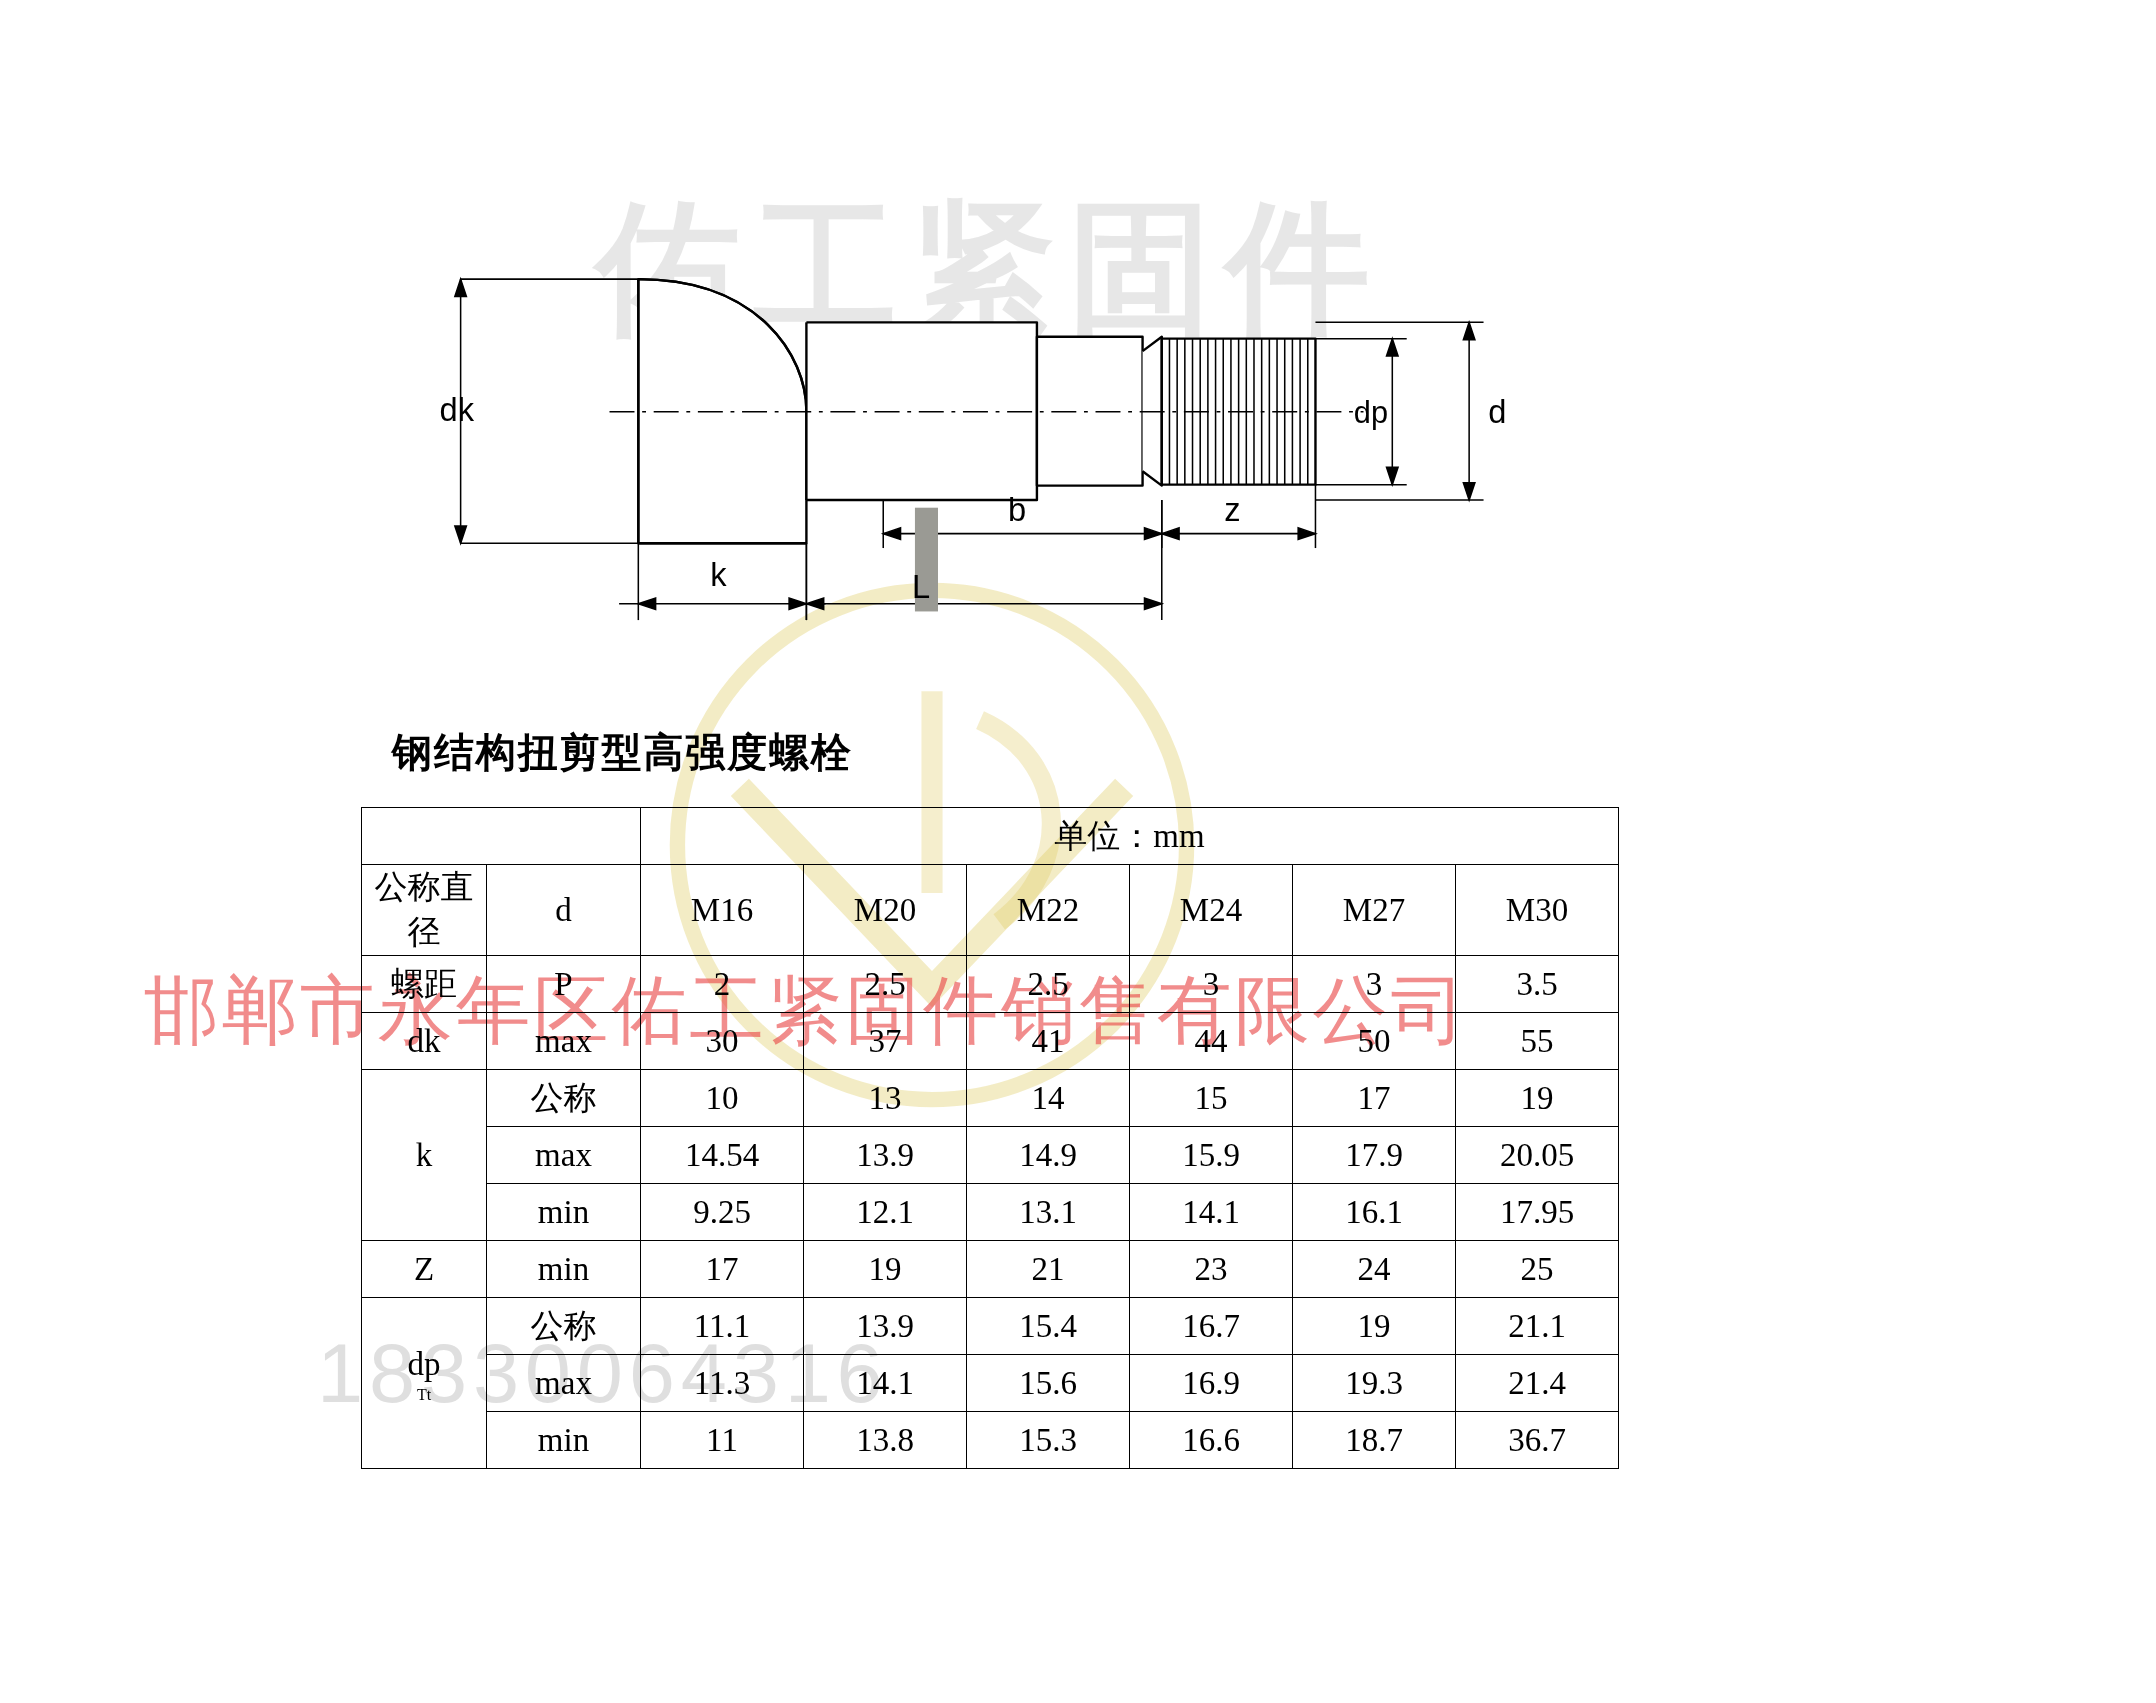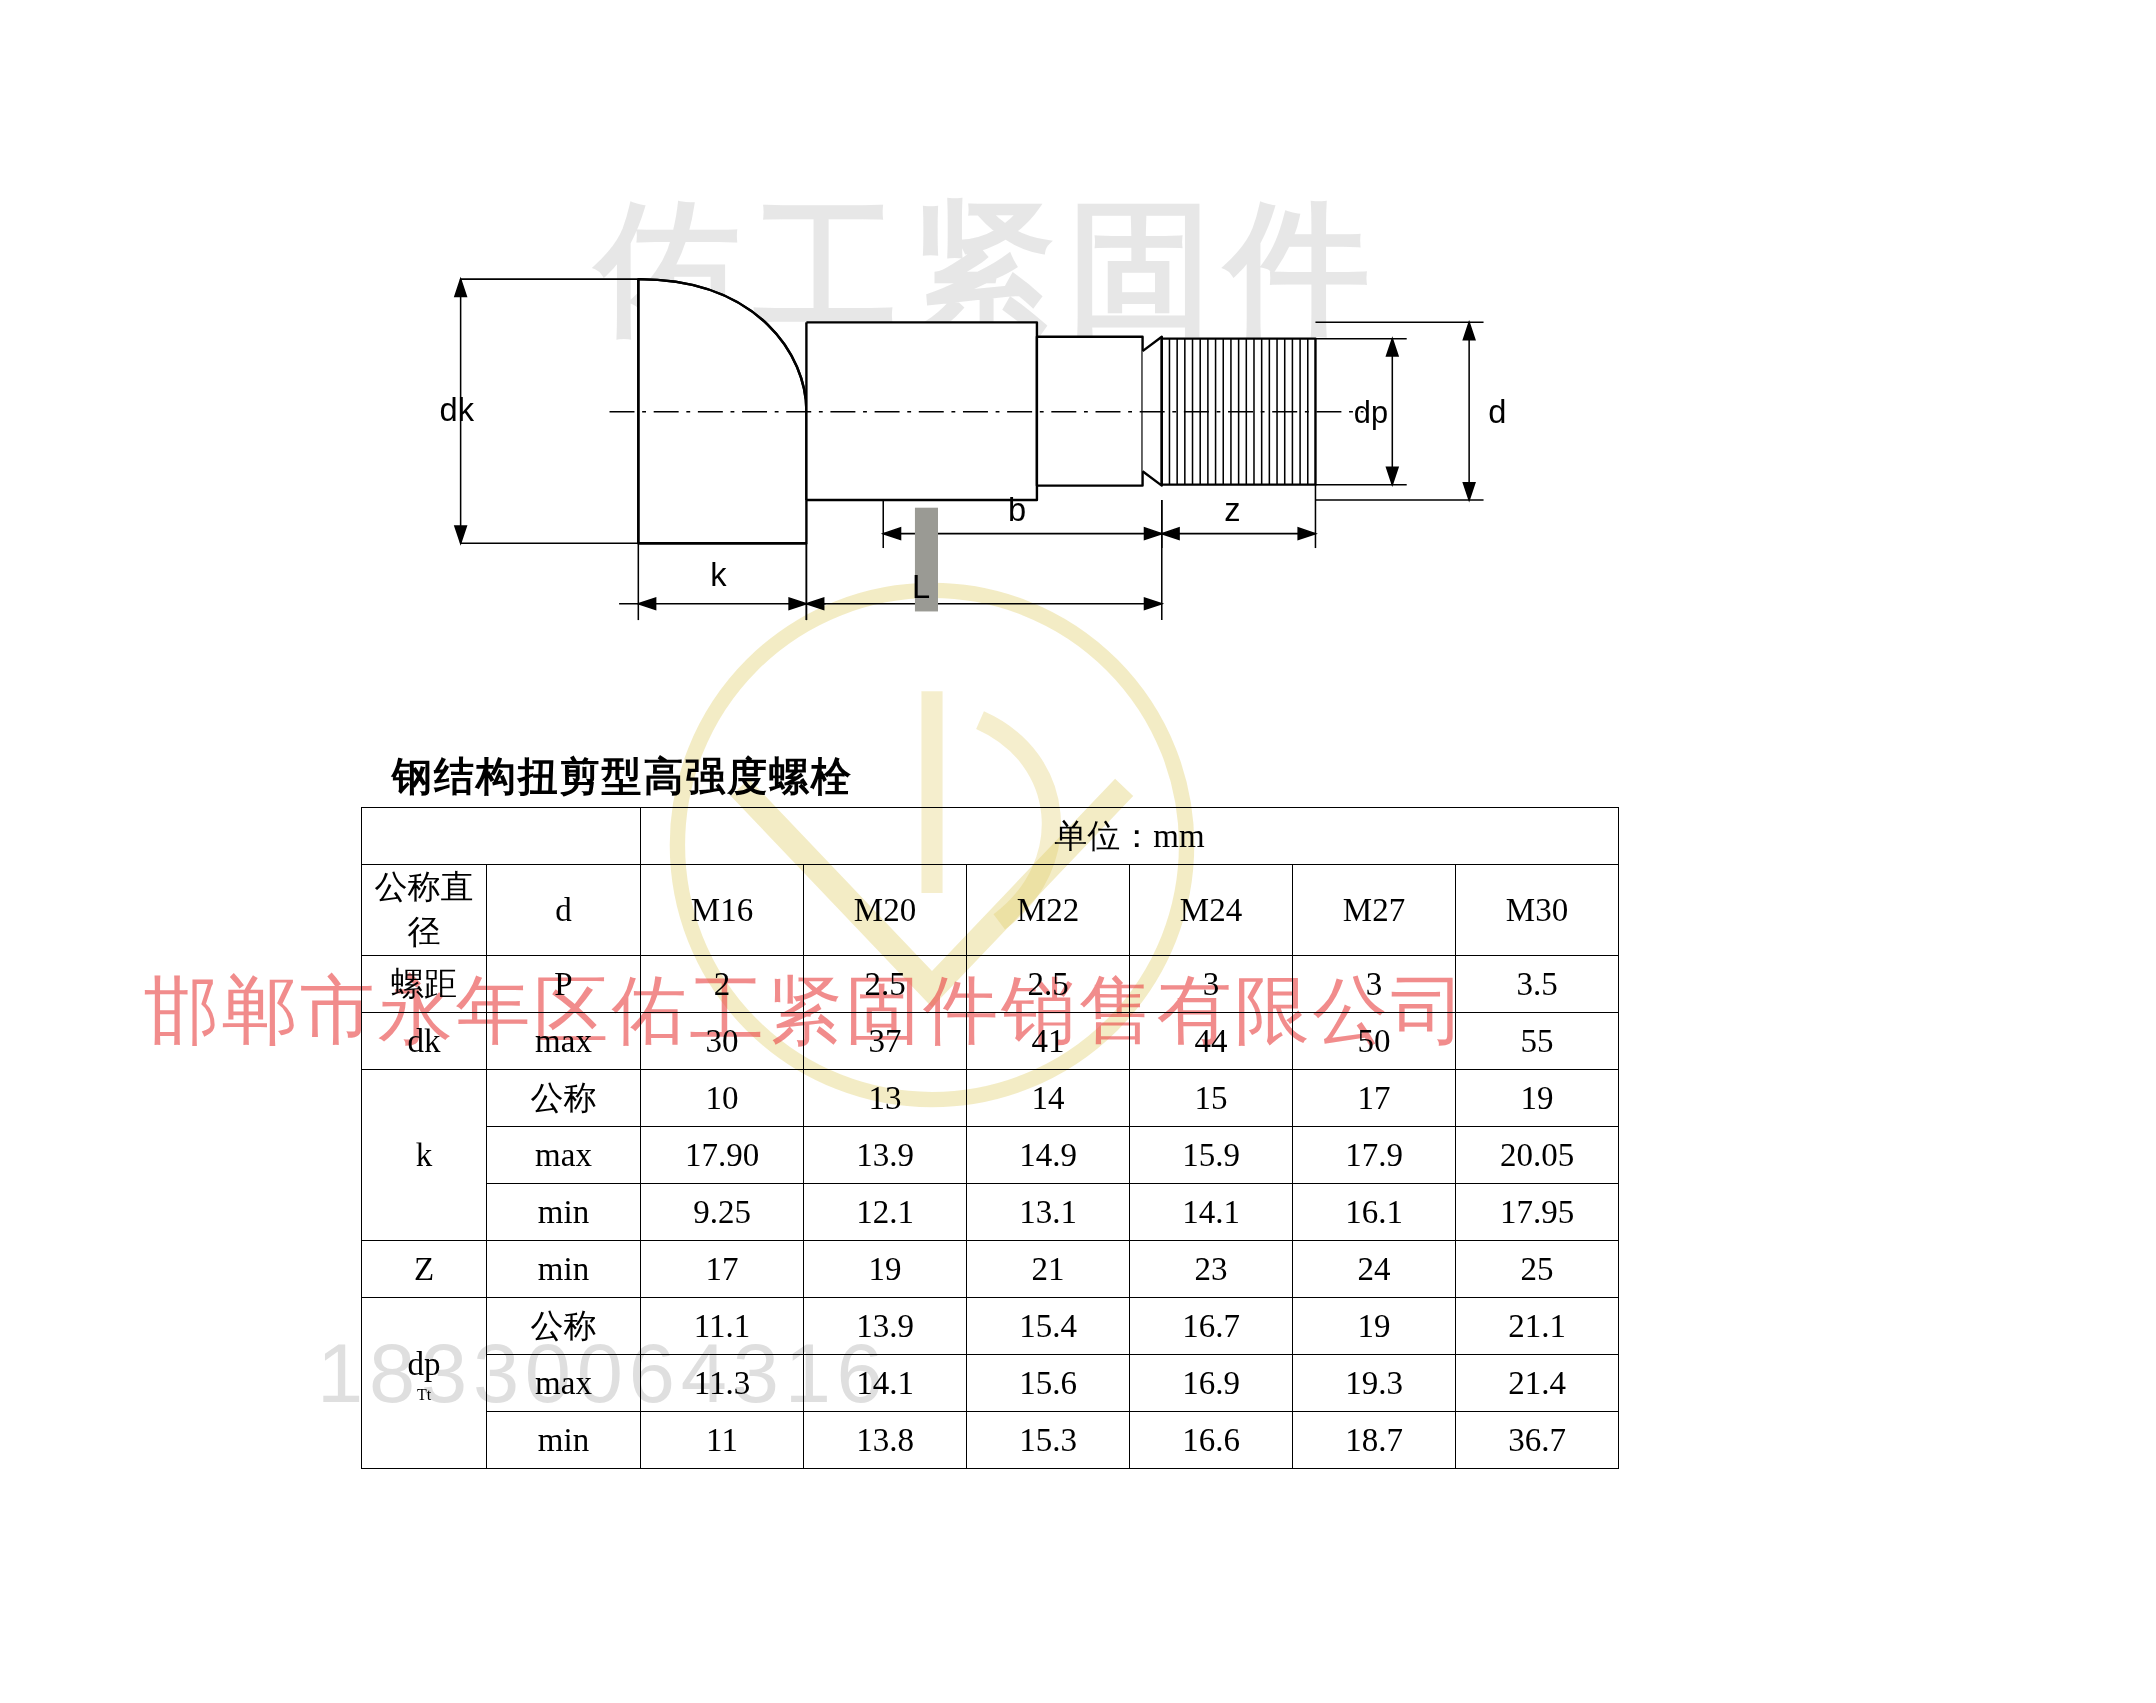--- a/index.html
+++ b/index.html
@@ -73,21 +73,20 @@
   
   .title {
     position: absolute;
     left: 392px;
     top: 725px;
     font-family: "Liberation Sans", sans-serif;
     font-size: 40px;
     font-weight: bold;
     color: #000;
     letter-spacing: 1.9px;
-    margin-top: 24px;
   }
 
   
   .spec-table {
     position: absolute;
     left: 361px;
     top: 807px;
     border-collapse: collapse;
     table-layout: fixed;
     background: transparent;
@@ -303,21 +302,21 @@
       <td>10</td>
       <td>13</td>
       <td>14</td>
       <td>15</td>
       <td>17</td>
       <td>19</td>
     </tr>
 
     <tr>
       <td class="small-sub">max</td>
-      <td>17.90</td>
+      <td>14.54</td>
       <td>13.9</td>
       <td>14.9</td>
       <td>15.9</td>
       <td>17.9</td>
       <td>20.05</td>
     </tr>
 
     <tr>
       <td>min</td>
       <td>9.25</td>

